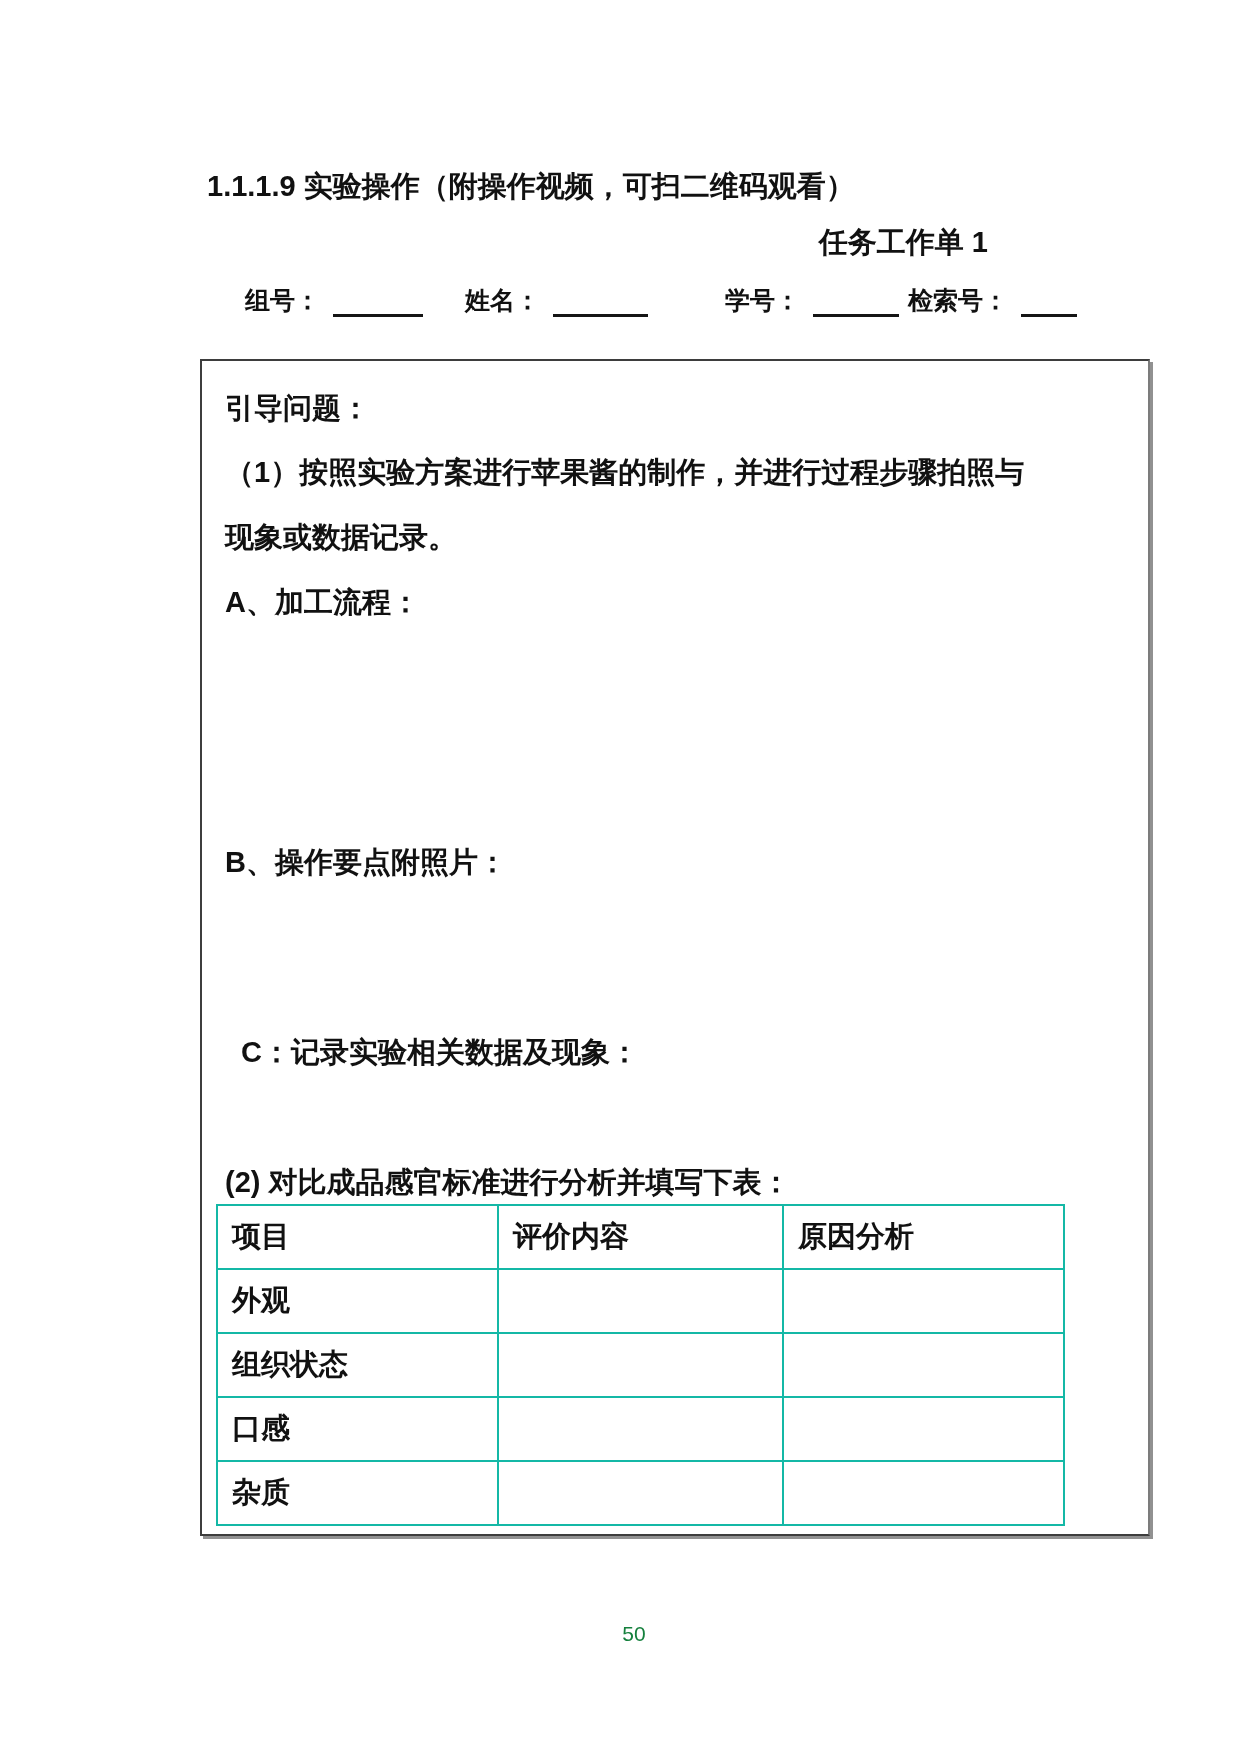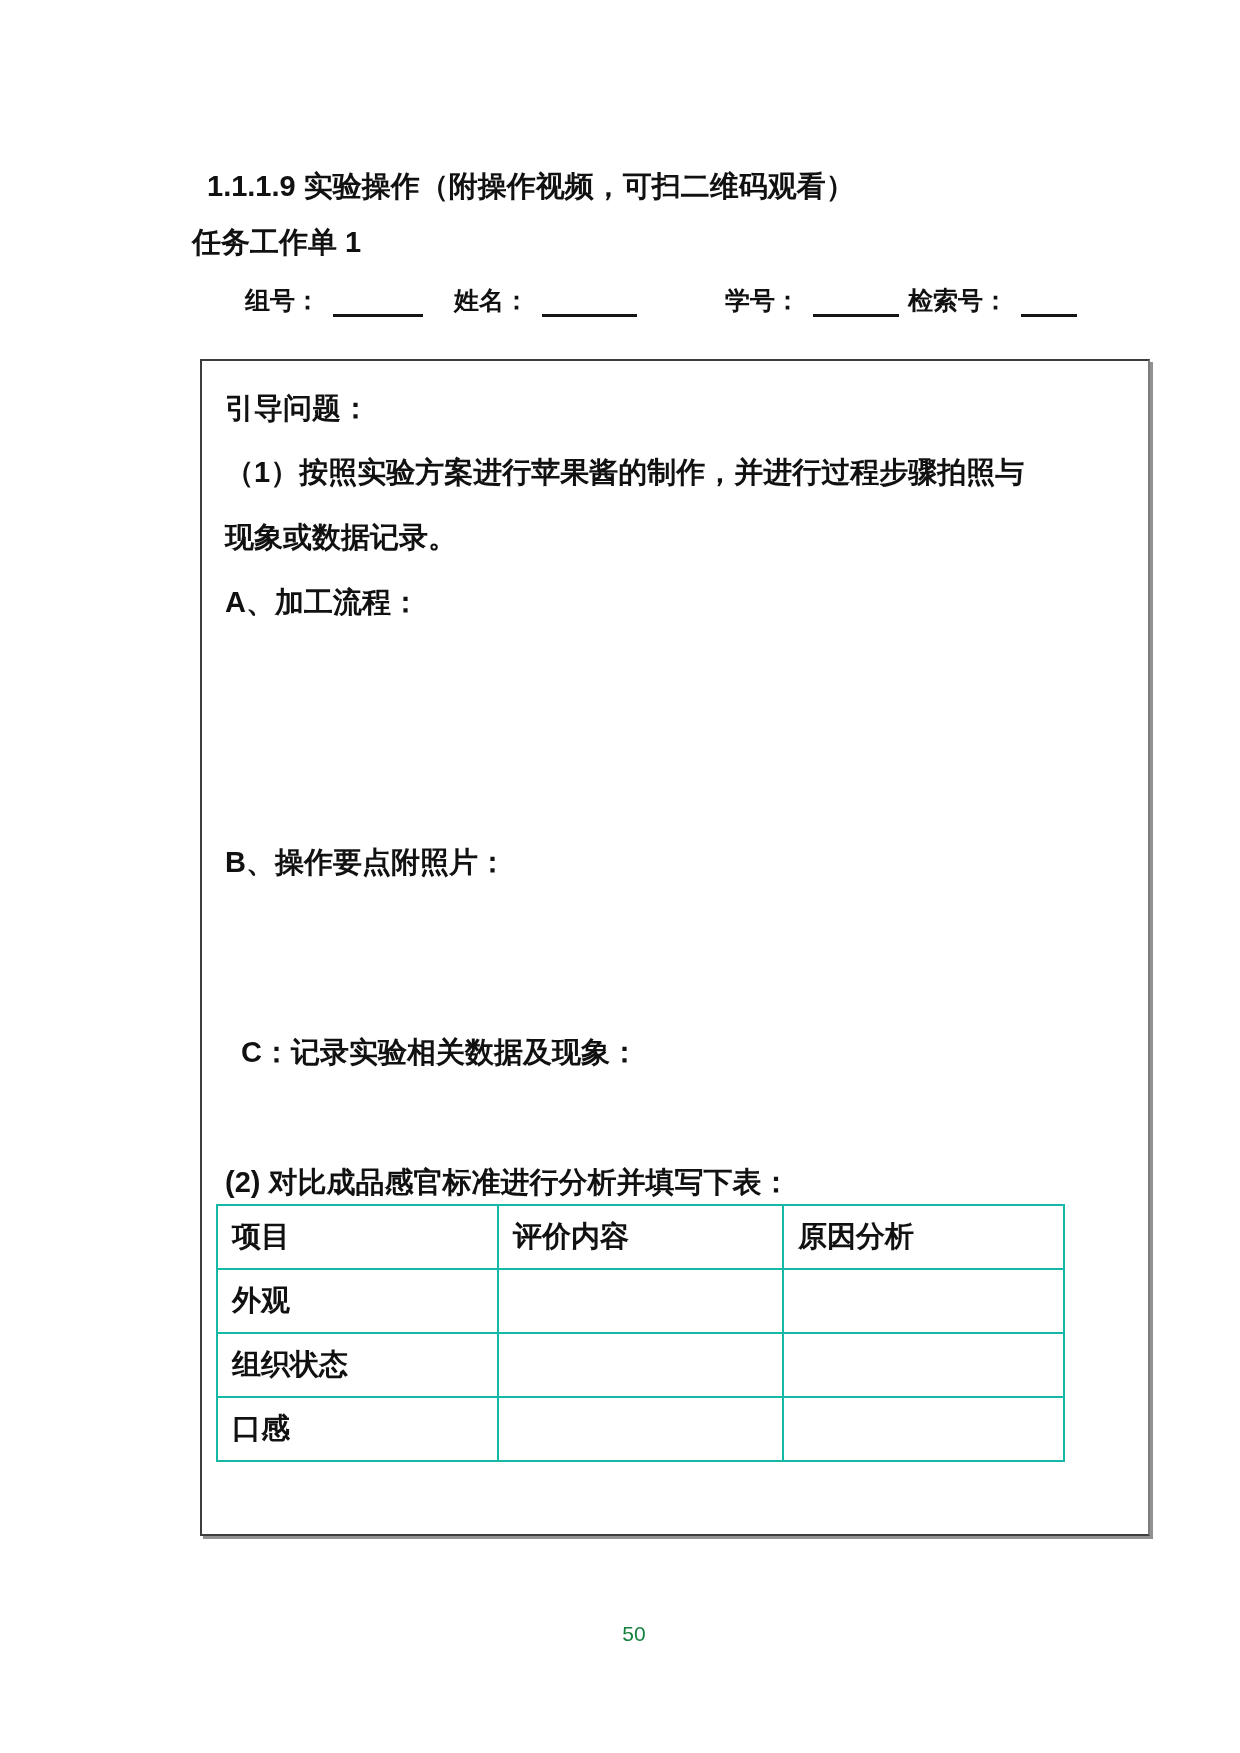--- a/index.html
+++ b/index.html
@@ -19,24 +19,24 @@
     position: absolute;
     left: 186px;
     top: 146px;
     font-size: 29px;
     font-weight: 700;
     line-height: 38px;
     white-space: nowrap;
   }
   .doc-subtitle {
     position: absolute;
-    left: 171px;
+    left: 193px;
     top: 202px;
     width: 788px;
-    text-align: left;
+    text-align: right;
     font-size: 29px;
     font-weight: 700;
     line-height: 38px;
   }
   .fields-row {
     position: absolute;
     left: 186px;
     top: 256px;
     width: 900px;
     height: 44px;
@@ -48,21 +48,21 @@
     font-weight: 700;
   }
   .field-group .blank {
     display: inline-block;
     border-bottom: 3px solid #151515;
     height: 10px;
     margin-left: 6px;
     vertical-align: -8px;
   }
   .fg-1 { left: 31px; }  .fg-1 .blank { width: 90px; }
-  .fg-2 { left: 240px; } .fg-2 .blank { width: 95px; }
+  .fg-2 { left: 251px; } .fg-2 .blank { width: 95px; }
   .fg-3 { left: 511px; } .fg-3 .blank { width: 86px; }
   .fg-4 { left: 694px; } .fg-4 .blank { width: 56px; }
 
   .worksheet-box {
     position: absolute;
     left: 186px;
     top: 345px;
     width: 950px;
     height: 1177px;
     border: 2px solid #3d3d3d;
@@ -187,20 +187,25 @@
         <tr>
           <td>组织状态</td>
           <td></td>
           <td></td>
         </tr>
         <tr>
           <td>口感</td>
           <td></td>
           <td></td>
         </tr>
+        <tr>
+          <td>杂质</td>
+          <td></td>
+          <td></td>
+        </tr>
       </tbody>
     </table>
 
   </div>
 
   <div class="page-number">50</div>
 
 </div>
 
 </body></html>

